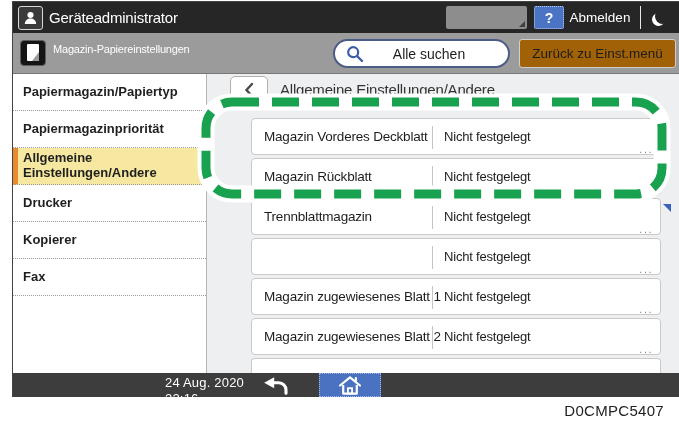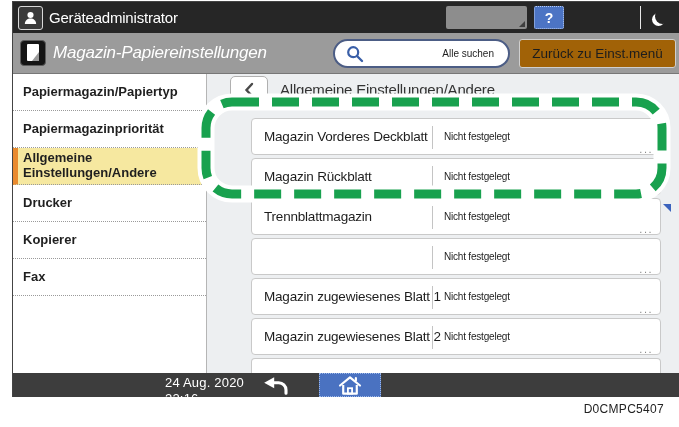--- a/index.html
+++ b/index.html
@@ -26,24 +26,24 @@
   .crescent{position:absolute;left:642px;top:7px;width:15px;height:15px;border-radius:50%;
             box-shadow:-4px 3px 0 -1px #fff;}
 
   
   .subbar{position:absolute;left:0;top:31px;width:100%;height:41px;background:#9b9b9b;border-bottom:1px solid #777;}
   .doc-icon{position:absolute;left:7px;top:7px;width:26px;height:26px;background:#141414;
             border:1px solid #5c5c5c;border-radius:4px;}
   .doc-page{position:absolute;left:6px;top:3px;width:12px;height:17px;background:#fff;border-radius:1px;}
   .doc-fold{position:absolute;left:11px;top:11px;width:0;height:0;
             border-left:7px solid transparent;border-bottom:9px solid #9a9a9a;}
-  .app-title{position:absolute;left:40px;top:10px;color:#fff;font-size:17px;letter-spacing:-0.2px;font-style:italic;}
+  .app-title{position:absolute;left:40px;top:10px;color:#fff;font-size:11px;letter-spacing:-0.2px;}
   .search-pill{position:absolute;left:320px;top:6px;width:177px;height:29px;background:#fff;
                border:2px solid #4c5d85;border-radius:15px;display:flex;align-items:center;}
-  .search-label{flex:1;text-align:right;font-size:10px;color:#1d1d1d;padding-right:14px;}
+  .search-label{flex:1;text-align:center;font-size:14px;color:#1d1d1d;padding-right:14px;}
   .search-icon{margin-left:11px;display:flex;}
   .ret-btn{position:absolute;left:506px;top:6px;width:157px;height:29px;background:#a16207;border:1px solid #cfcfcf;
            border-radius:3px;display:flex;align-items:center;justify-content:center;
            font-size:13.5px;color:#1d1d1d;}
 
   
   .body{position:absolute;left:0;top:72px;width:100%;height:299px;background:#edeff1;}
   .sidebar{position:absolute;left:0;top:0;width:194px;height:100%;background:#fff;border-right:1px solid #b5b5b5;font-weight:bold;}
   .side-item{position:relative;height:37px;display:flex;align-items:center;padding-left:10px;
              font-size:13px;color:#1f1f1f;border-bottom:1px dotted #9a9a9a;line-height:1.15;}
@@ -53,36 +53,36 @@
   .back-tab{position:absolute;left:22px;top:2px;width:38px;height:27px;background:#fff;
             border:1px solid #b0b0b0;border-radius:5px 5px 2px 2px;
             display:flex;align-items:center;justify-content:center;}
   .main-title{position:absolute;left:72px;top:7px;font-size:15px;color:#333;letter-spacing:-0.2px;}
   .row{position:absolute;left:43px;width:410px;height:37px;background:#fff;border:1px solid #c9c9c9;
        border-radius:4px;}
   .row-label{position:absolute;left:12px;top:0;height:100%;display:flex;align-items:center;
              font-size:13.5px;color:#1d1d1d;letter-spacing:-0.2px;}
   .row-divider{position:absolute;left:180px;top:7px;width:1px;height:23px;background:#c4c4c4;}
   .row-value{position:absolute;left:192px;top:0;height:100%;display:flex;align-items:center;
-             font-size:10px;color:#1d1d1d;letter-spacing:-0.2px;}
+             font-size:13px;color:#1d1d1d;letter-spacing:-0.2px;}
   .row-more{position:absolute;right:7px;bottom:-1px;font-size:11px;color:#8a8a8a;letter-spacing:1.5px;}
   .row.partial{top:284px;height:15px;border-radius:4px 4px 0 0;border-bottom:none;}
   .scroll-ind{position:absolute;left:455px;top:130px;width:0;height:0;
               border-top:8px solid #3b63bd;border-left:8px solid transparent;}
 
   
   .bottombar{position:absolute;left:0;top:371px;width:100%;height:24px;background:#3d3d3d;}
   .clock{position:absolute;left:152px;top:2px;color:#fff;font-size:13px;line-height:1.2;letter-spacing:0.2px;}
   .back-key{position:absolute;left:234px;top:0;width:58px;height:24px;display:flex;align-items:center;justify-content:center;}
   .home-key{position:absolute;left:306px;top:0;width:62px;height:24px;background:#4a72c1;
             border:1px dotted #9db8e8;display:flex;align-items:center;justify-content:center;}
 
   
   .annotation{position:absolute;left:196px;top:92px;z-index:40;pointer-events:none;}
-  .caption{position:absolute;right:15px;top:402px;font-size:12px;color:#222;letter-spacing:0.3px;}
+  .caption{position:absolute;right:15px;top:402px;font-size:15px;color:#222;letter-spacing:0.3px;}
 </style>
 </head>
 <body>
 
 <div class="stage">
   <div class="device">
 
     <div class="topbar">
       <div class="user-chip">
         <span class="user-icon">
@@ -90,20 +90,21 @@
               <circle cx="12" cy="7.5" r="4.6" fill="#fff"></circle>
               <path d="M3.5 21c0-5.2 4-8.2 8.5-8.2s8.5 3 8.5 8.2z" fill="#fff"></path>
             </svg>
         </span>
         <span class="user-name">Geräteadministrator</span>
       </div>
       <div class="msg-box">
         <span class="msg-tri"></span>
       </div>
       <div class="help-btn">?</div>
+      <div class="logout-btn">Abmelden</div>
       <span class="tb-div" style="left:627px"></span>
       <span class="crescent"></span>
     </div>
 
     <div class="subbar">
       <span class="doc-icon">
         <span class="doc-page"></span>
         <span class="doc-fold"></span>
       </span>
       <span class="app-title">Magazin-Papiereinstellungen</span>

